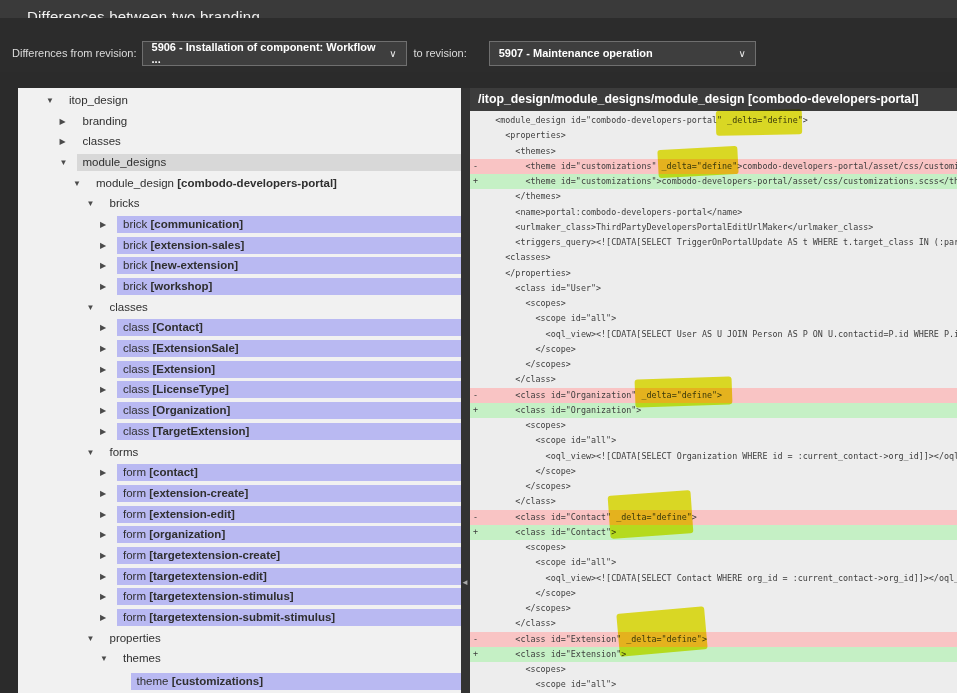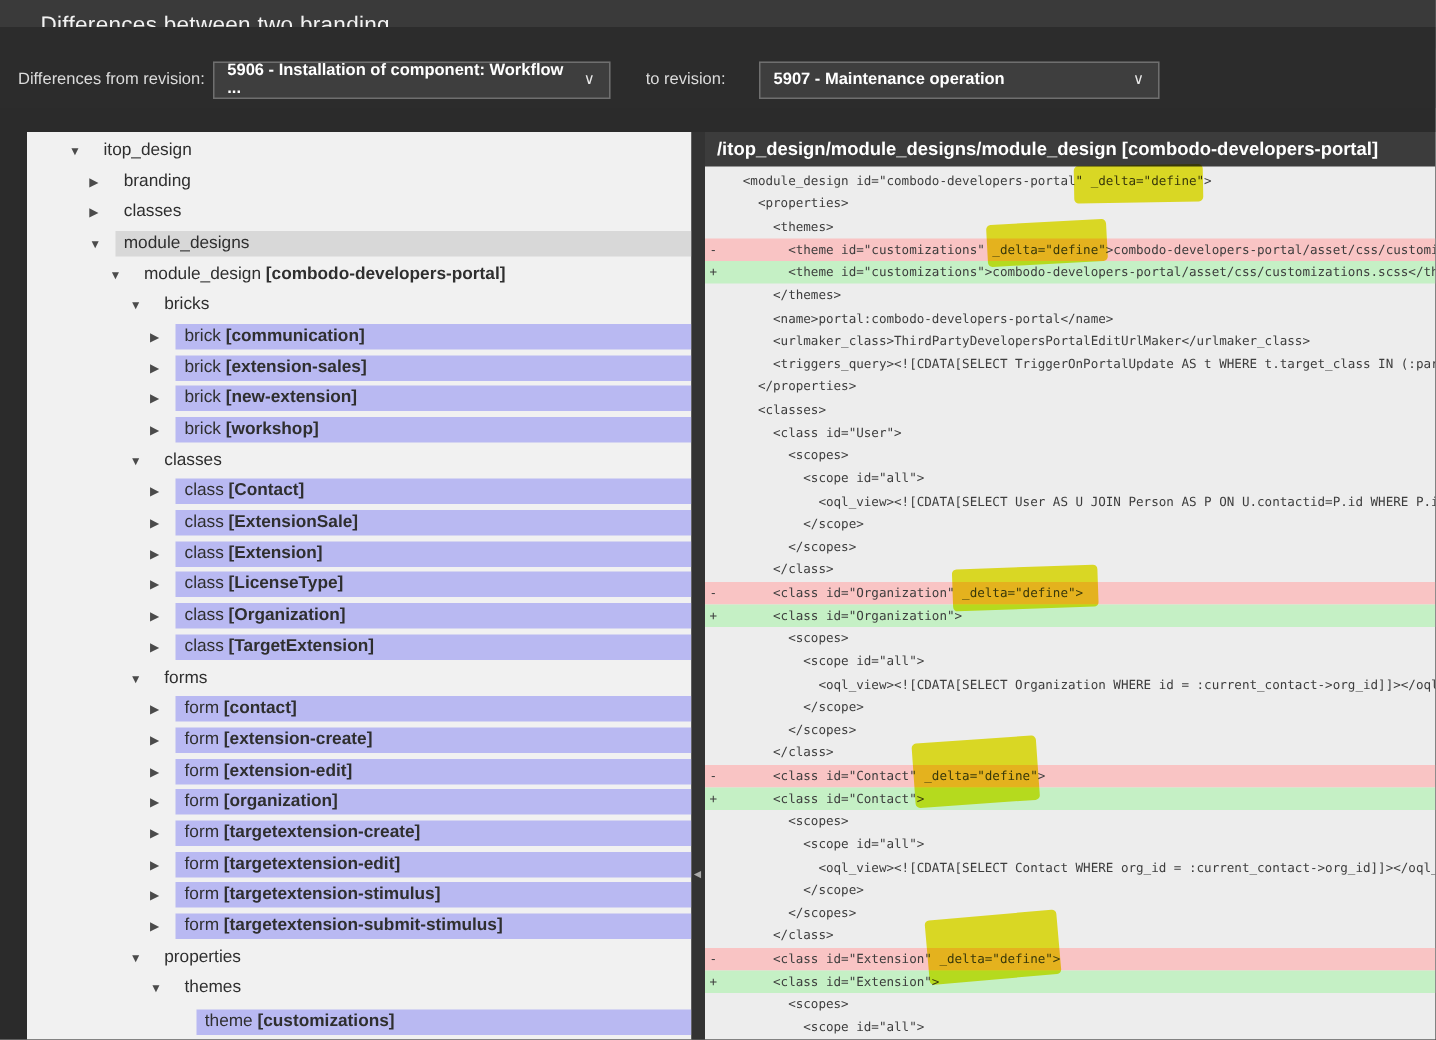--- a/index.html
+++ b/index.html
@@ -18,21 +18,21 @@
     padding-left:27px;box-sizing:border-box;letter-spacing:.2px}
 
   .toolbar{position:absolute;left:0;top:18px;right:0;height:54px;background:var(--toolbar_bg);
     display:flex;align-items:center;padding:16px 0 0 12px;box-sizing:border-box}
   .tlbl{font-size:11px;color:#dcdcdc;white-space:nowrap}
   .select{height:25px;background:var(--select_bg);border:1px solid var(--select_border);
     color:#fff;font-size:11px;font-weight:bold;display:flex;align-items:center;
     justify-content:space-between;padding:0 9px;box-sizing:border-box;cursor:pointer}
   .sel-from{width:265px;margin-left:5px}
   .sel-to{width:267px;margin-left:22px}
-  .lbl-to{margin-left:24px}
+  .lbl-to{margin-left:7px}
   .chev{font-weight:normal;font-size:10px;color:#e8e8e8;margin-left:6px}
 
   .tree{position:absolute;left:18px;top:88px;width:443px;bottom:0;background:var(--panel_bg);
     overflow:hidden;padding-top:2px;box-sizing:border-box}
   .trow{height:20.7px;display:flex;align-items:center;font-size:11.5px;color:var(--tree_text);cursor:pointer}
   .tri{width:17px;flex:none;font-size:8px;color:#4b4b4b;padding-left:1px}
   .tlabel{flex:1;padding:0 6px;line-height:17px;height:17px;white-space:nowrap;overflow:hidden}
   .trow.mod .tlabel{background:var(--tree_modified)}
   .trow.sel .tlabel{background:var(--tree_selected)}
   .tid{font-weight:bold}
@@ -200,22 +200,22 @@
   <div class="code" id="code">
       <div class="cline"><span class="ct">    &lt;module_design id="combodo-developers-portal" _delta="define"&gt;</span></div>
       <div class="cline"><span class="ct">      &lt;properties&gt;</span></div>
       <div class="cline"><span class="ct">        &lt;themes&gt;</span></div>
       <div class="cline del"><span class="gut">-</span><span class="ct">          &lt;theme id="customizations" _delta="define"&gt;combodo-developers-portal/asset/css/customizations.scss&lt;/theme&gt;</span></div>
       <div class="cline add"><span class="gut">+</span><span class="ct">          &lt;theme id="customizations"&gt;combodo-developers-portal/asset/css/customizations.scss&lt;/theme&gt;</span></div>
       <div class="cline"><span class="ct">        &lt;/themes&gt;</span></div>
       <div class="cline"><span class="ct">        &lt;name&gt;portal:combodo-developers-portal&lt;/name&gt;</span></div>
       <div class="cline"><span class="ct">        &lt;urlmaker_class&gt;ThirdPartyDevelopersPortalEditUrlMaker&lt;/urlmaker_class&gt;</span></div>
       <div class="cline"><span class="ct">        &lt;triggers_query&gt;&lt;![CDATA[SELECT TriggerOnPortalUpdate AS t WHERE t.target_class IN (:parent_classes)]]&gt;</span></div>
+      <div class="cline"><span class="ct">      &lt;classes&gt;</span></div>
       <div class="cline"><span class="ct">      &lt;/properties&gt;</span></div>
-      <div class="cline"><span class="ct">      &lt;classes&gt;</span></div>
       <div class="cline"><span class="ct">        &lt;class id="User"&gt;</span></div>
       <div class="cline"><span class="ct">          &lt;scopes&gt;</span></div>
       <div class="cline"><span class="ct">            &lt;scope id="all"&gt;</span></div>
       <div class="cline"><span class="ct">              &lt;oql_view&gt;&lt;![CDATA[SELECT User AS U JOIN Person AS P ON U.contactid=P.id WHERE P.id]]&gt;</span></div>
       <div class="cline"><span class="ct">            &lt;/scope&gt;</span></div>
       <div class="cline"><span class="ct">          &lt;/scopes&gt;</span></div>
       <div class="cline"><span class="ct">        &lt;/class&gt;</span></div>
       <div class="cline del"><span class="gut">-</span><span class="ct">        &lt;class id="Organization" _delta="define"&gt;</span></div>
       <div class="cline add"><span class="gut">+</span><span class="ct">        &lt;class id="Organization"&gt;</span></div>
       <div class="cline"><span class="ct">          &lt;scopes&gt;</span></div>

